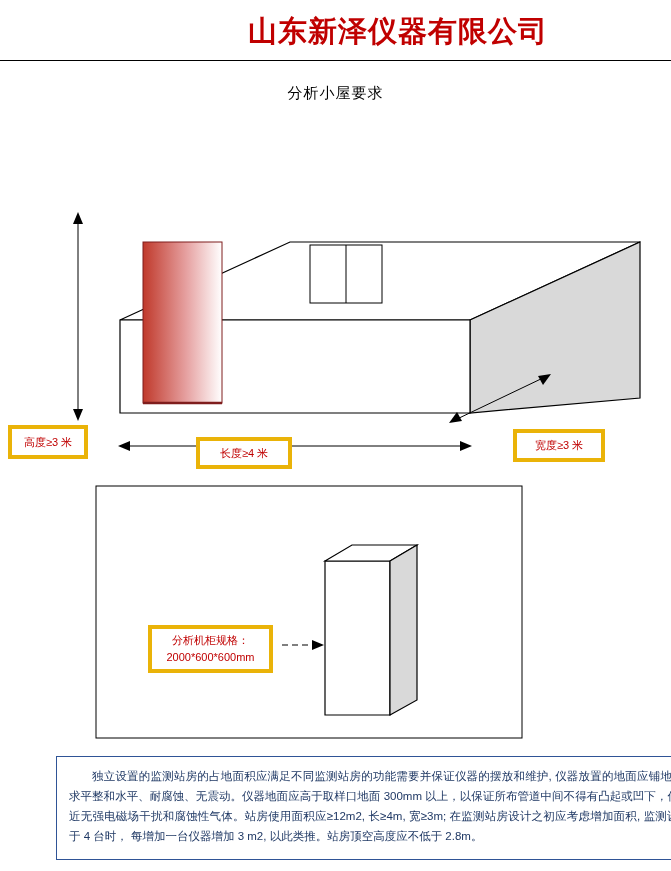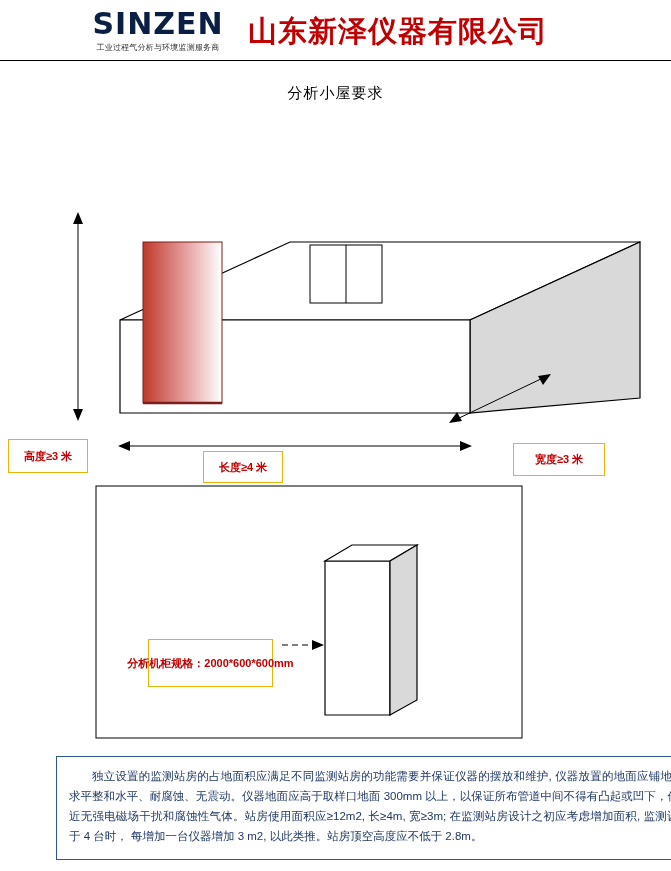--- a/index.html
+++ b/index.html
@@ -88,55 +88,55 @@
 
   
   .svg-layer {
     position: absolute;
     left: 0; top: 0;
   }
 
   
   .callout {
     position: absolute;
-    border: 1px solid #eab308;
+    border: 4px solid #eab308;
     background: #ffffff;
     font-size: 11px;
-    font-weight: bold;
+    font-weight: normal;
     color: #c00000;
     display: flex;
     align-items: center;
     justify-content: center;
     box-sizing: border-box;
     white-space: nowrap;
-    margin-top: 14px;
   }
   .callout.left-h {
     left: 8px;
     top: 305px;
     width: 80px;
     height: 34px;
   }
   .callout.len {
-    left: 203px;
+    left: 196px;
     top: 437px;
-    width: 80px;
+    width: 96px;
     height: 32px;
   }
   .callout.wid {
     left: 513px;
     top: 429px;
     width: 92px;
     height: 33px;
   }
   .callout.cabinet {
     left: 148px;
     top: 625px;
     width: 125px;
     height: 48px;
+    flex-direction: column;
     line-height: 17px;
     text-align: right;
   }
 
   
   .stage-bottom {
     position: absolute;
     left: 0;
     top: 470px;
     width: 671px;
@@ -160,24 +160,20 @@
   }
   .note-box p {
     margin: 0;
     text-indent: 2em;
   }
 </style>
 </head>
 <body>
 
 <div class="header">
-  <div class="logo-block">
-    <div class="logo-word">SINZEN</div>
-    <div class="logo-sub">工业过程气分析与环境监测服务商</div>
-  </div>
   <div class="company-name">山东新泽仪器有限公司</div>
   <div class="header-rule"></div>
 </div>
 
 <div class="doc-title">分析小屋要求</div>
 
 <div class="stage-top">
   <svg class="svg-layer" width="671" height="360" viewBox="0 0 671 360">
 
     <polygon points="120,200 290,122 640,122 470,200" fill="#ffffff" stroke="#000000" stroke-width="1.2"></polygon>

